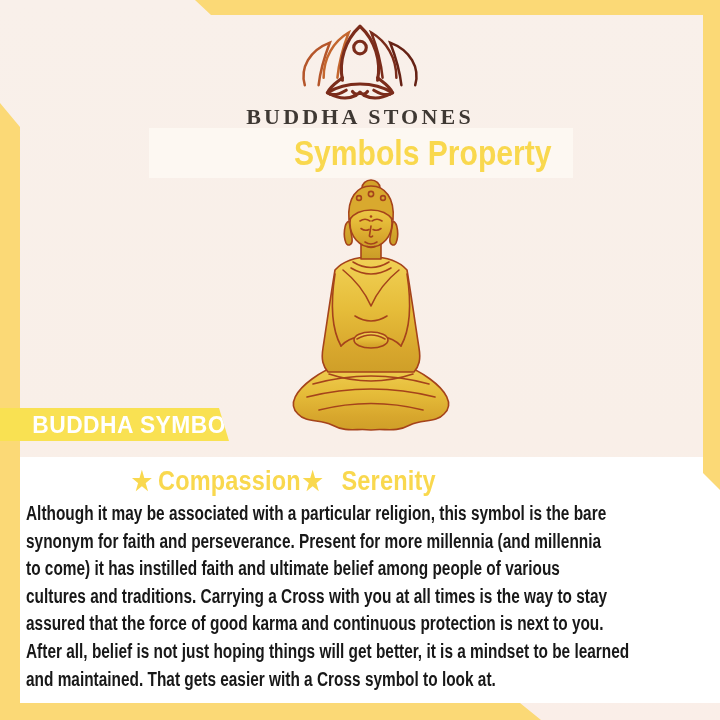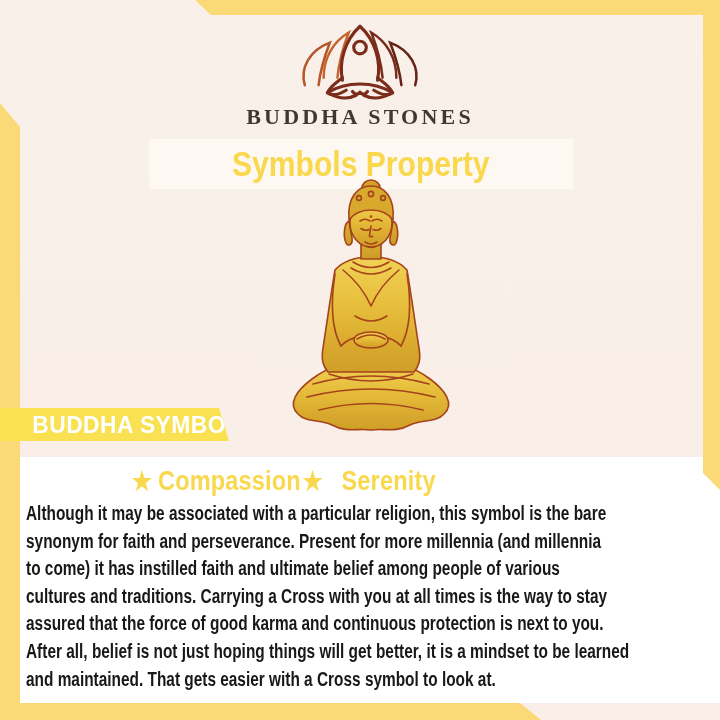--- a/index.html
+++ b/index.html
@@ -18,22 +18,22 @@
     clip-path:polygon(0 103px,20px 127px,20px 703px,520px 703px,541px 720px,0 720px);
   }
   
   .logo-wrap{position:absolute;top:22px;left:50%;transform:translateX(-50%);z-index:6;}
   .brand-name{
     position:absolute;top:104px;left:0;width:100%;text-align:center;z-index:6;
     font-family:"Liberation Serif", serif;font-weight:700;font-size:22px;
     letter-spacing:3.2px;color:#3e3833;
   }
   .title-strip{
-    position:absolute;left:149px;top:139px;width:424px;height:50px;
-    background:#fdf8f2;z-index:2;display:flex;align-items:center;justify-content:center;
+    position:absolute;left:149px;top:128px;width:424px;height:50px;
+    background:#fdf8f2;z-index:2;display:flex;align-items:center;justify-content:flex-end;
   }
   .page-title{
     font-size:35px;font-weight:700;color:#f9d84e;white-space:nowrap;
     transform:scaleX(.86);letter-spacing:0;
   }
   
   .buddha-wrap{position:absolute;left:285px;top:176px;z-index:3;}
   .symbol-banner{
     position:absolute;left:0;top:408px;width:229px;height:33px;background:#f9e152;z-index:5;
     clip-path:polygon(0 0,219px 0,229px 100%,0 100%);

